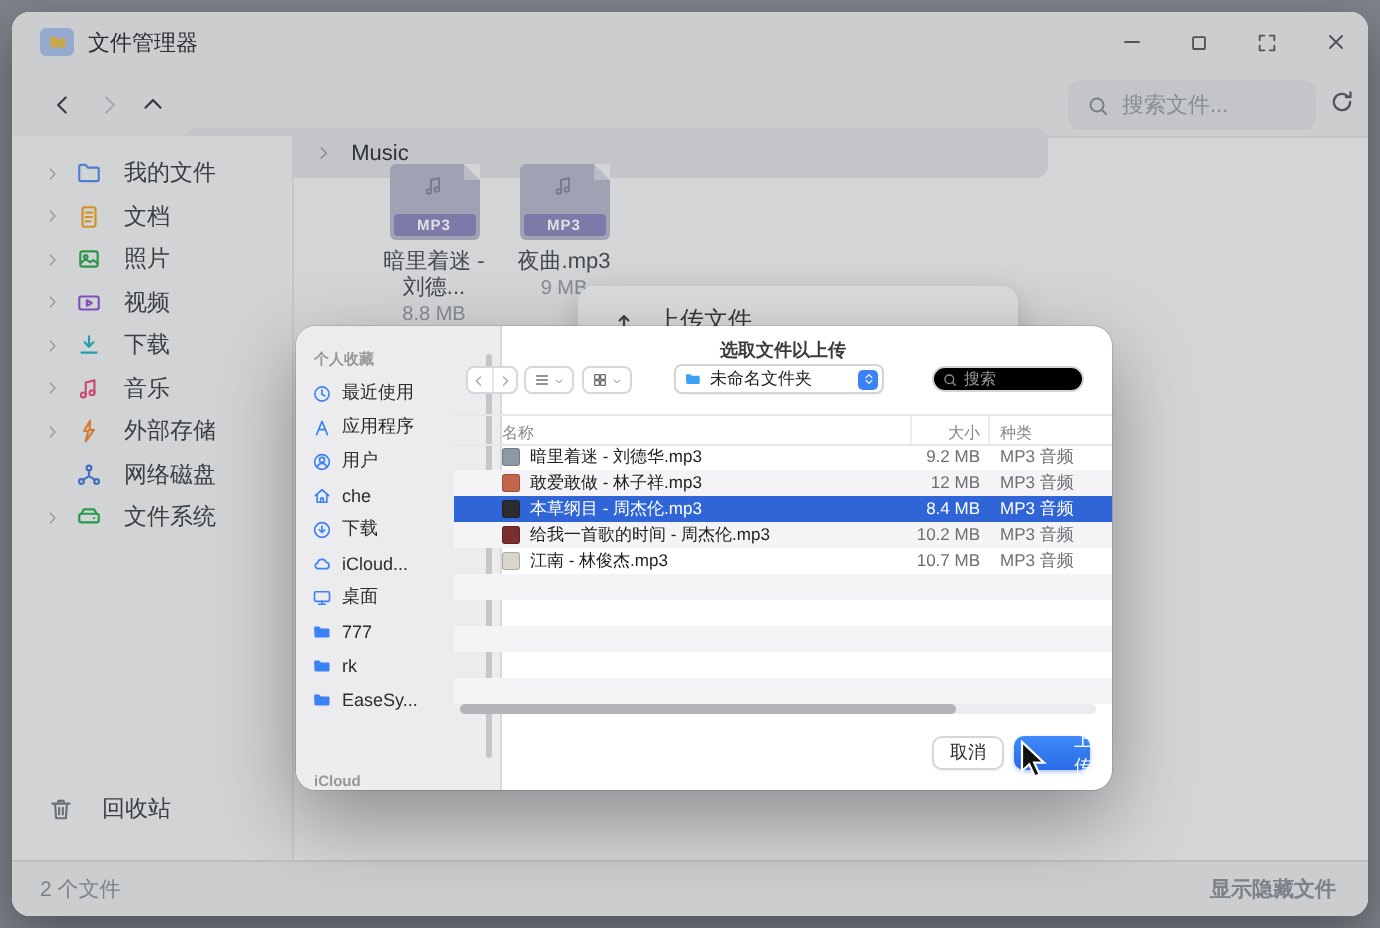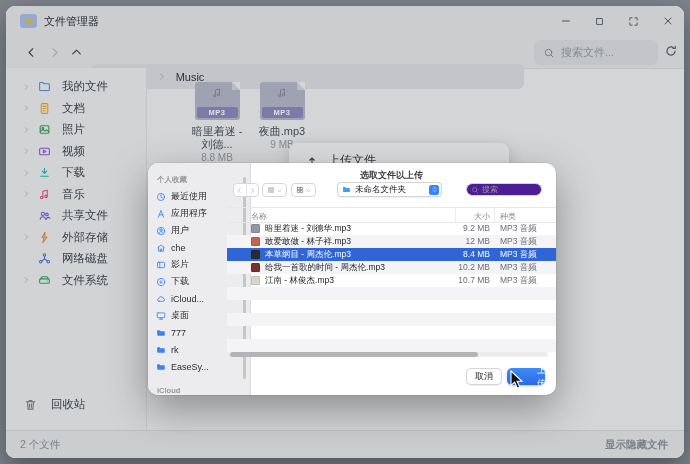--- a/index.html
+++ b/index.html
@@ -85,21 +85,21 @@
     display:flex;align-items:center;justify-content:center;gap:2px;color:#6e6e73;box-sizing:border-box;}
   .dd.list{left:114px;width:25px;}
   .dd.grid{left:143px;width:25px;}
   .fselect{position:absolute;left:189px;top:19px;width:105px;height:15px;background:#fff;border:1px solid #d4d4d7;
     border-radius:4px;box-sizing:border-box;display:flex;align-items:center;box-shadow:0 .5px 1px rgba(0,0,0,.06);}
   .fselect .ficon{margin-left:4px;color:#3ba0f6;display:flex;}
   .fselect .ftxt{margin-left:4px;font-size:8.5px;color:#222226;flex:1;}
   .fselect .stepper{width:10px;height:10px;margin-right:2px;background:#3b82f6;border-radius:2.5px;
     display:flex;align-items:center;justify-content:center;color:#fff;}
   .dlg-search{position:absolute;left:318px;top:20px;width:76px;height:13px;border:1px solid #d4d4d7;border-radius:7px;
-    background:#4c1d95;display:flex;align-items:center;color:#8e8e93;box-sizing:border-box;}
+    background:#000000;display:flex;align-items:center;color:#8e8e93;box-sizing:border-box;}
   .dlg-search .ph{font-size:8px;color:#98989d;margin-left:3px;}
 
   .cols{position:absolute;left:79px;right:0;top:44px;height:14px;border-top:1px solid #e7e7e9;border-bottom:1px solid #e7e7e9;
     font-size:8px;color:#85858c;}
   .cols .c-name{position:absolute;left:24px;top:3px;}
   .cols .c-size{position:absolute;left:180px;width:83px;text-align:right;top:3px;}
   .cols .c-kind{position:absolute;left:273px;top:3px;}
   .cols .csep1{position:absolute;left:228px;top:0;bottom:0;width:1px;background:#ececee;}
   .cols .csep2{position:absolute;left:267px;top:0;bottom:0;width:1px;background:#ececee;}
 
@@ -312,32 +312,20 @@
           <span class="sicon" style="color:#e9538a">
             <svg viewBox="0 0 24 24" width="13" height="13" fill="none" stroke="currentColor" stroke-width="2" stroke-linecap="round" stroke-linejoin="round">
               <path d="M9 17.5V6l8-2v11.5"></path>
               <circle cx="6.8" cy="17.5" r="2.3"></circle>
               <circle cx="14.8" cy="15.5" r="2.3"></circle>
             </svg>
           </span>
           <span class="slabel">音乐</span>
         </div>
         <div class="side-item">
-          <span class="chev"></span>
-          <span class="sicon" style="color:#7b61d9">
-            <svg viewBox="0 0 24 24" width="13" height="13" fill="none" stroke="currentColor" stroke-width="2" stroke-linecap="round" stroke-linejoin="round">
-              <circle cx="9" cy="9" r="3"></circle>
-              <circle cx="16.5" cy="10" r="2.4"></circle>
-              <path d="M4 19c.5-3 2.5-4.8 5-4.8s4.5 1.8 5 4.8"></path>
-              <path d="M15.5 19c.4-2.2 1.7-3.5 3.5-3.5 1.2 0 2.3.6 3 1.7"></path>
-            </svg>
-          </span>
-          <span class="slabel">共享文件</span>
-        </div>
-        <div class="side-item">
           <span class="chev">
             <svg viewBox="0 0 24 24" width="8" height="8" fill="none" stroke="currentColor" stroke-width="2" stroke-linecap="round" stroke-linejoin="round">
               <path d="M9.5 5l7 7-7 7"></path>
             </svg>
           </span>
           <span class="sicon" style="color:#f08c3a">
             <svg viewBox="0 0 24 24" width="13" height="13" fill="none" stroke="currentColor" stroke-width="2" stroke-linecap="round" stroke-linejoin="round">
               <path d="M13 2.5 7.5 12h3.8L9 21.5 16.5 11h-4z"></path>
             </svg>
           </span>
@@ -473,29 +461,20 @@
           <span class="dicon">
             <svg viewBox="0 0 24 24" width="10" height="10" fill="none" stroke="currentColor" stroke-width="2" stroke-linecap="round" stroke-linejoin="round">
               <path d="M4 11.5 12 4.5l8 7M6.2 10v9.5h11.6V10M10.4 19.5v-5h3.2v5"></path>
             </svg>
           </span>
           <span class="dlabel">che</span>
         </div>
         <div class="dlg-side-item">
           <span class="dicon">
             <svg viewBox="0 0 24 24" width="10" height="10" fill="none" stroke="currentColor" stroke-width="2" stroke-linecap="round" stroke-linejoin="round">
-              <rect x="3.5" y="5.5" width="17" height="13" rx="2"></rect>
-              <path d="M9 5.5v13"></path>
-            </svg>
-          </span>
-          <span class="dlabel">影片</span>
-        </div>
-        <div class="dlg-side-item">
-          <span class="dicon">
-            <svg viewBox="0 0 24 24" width="10" height="10" fill="none" stroke="currentColor" stroke-width="2" stroke-linecap="round" stroke-linejoin="round">
               <circle cx="12" cy="12" r="8.8"></circle>
               <path d="M12 7.5v7M8.8 11.8 12 15l3.2-3.2"></path>
             </svg>
           </span>
           <span class="dlabel">下载</span>
         </div>
         <div class="dlg-side-item">
           <span class="dicon">
             <svg viewBox="0 0 24 24" width="10" height="10" fill="none" stroke="currentColor" stroke-width="2" stroke-linecap="round" stroke-linejoin="round">
               <path d="M7 17.5h9.5a3.8 3.8 0 0 0 .4-7.6A5.4 5.4 0 0 0 6.5 11 3.3 3.3 0 0 0 7 17.5z"></path>

